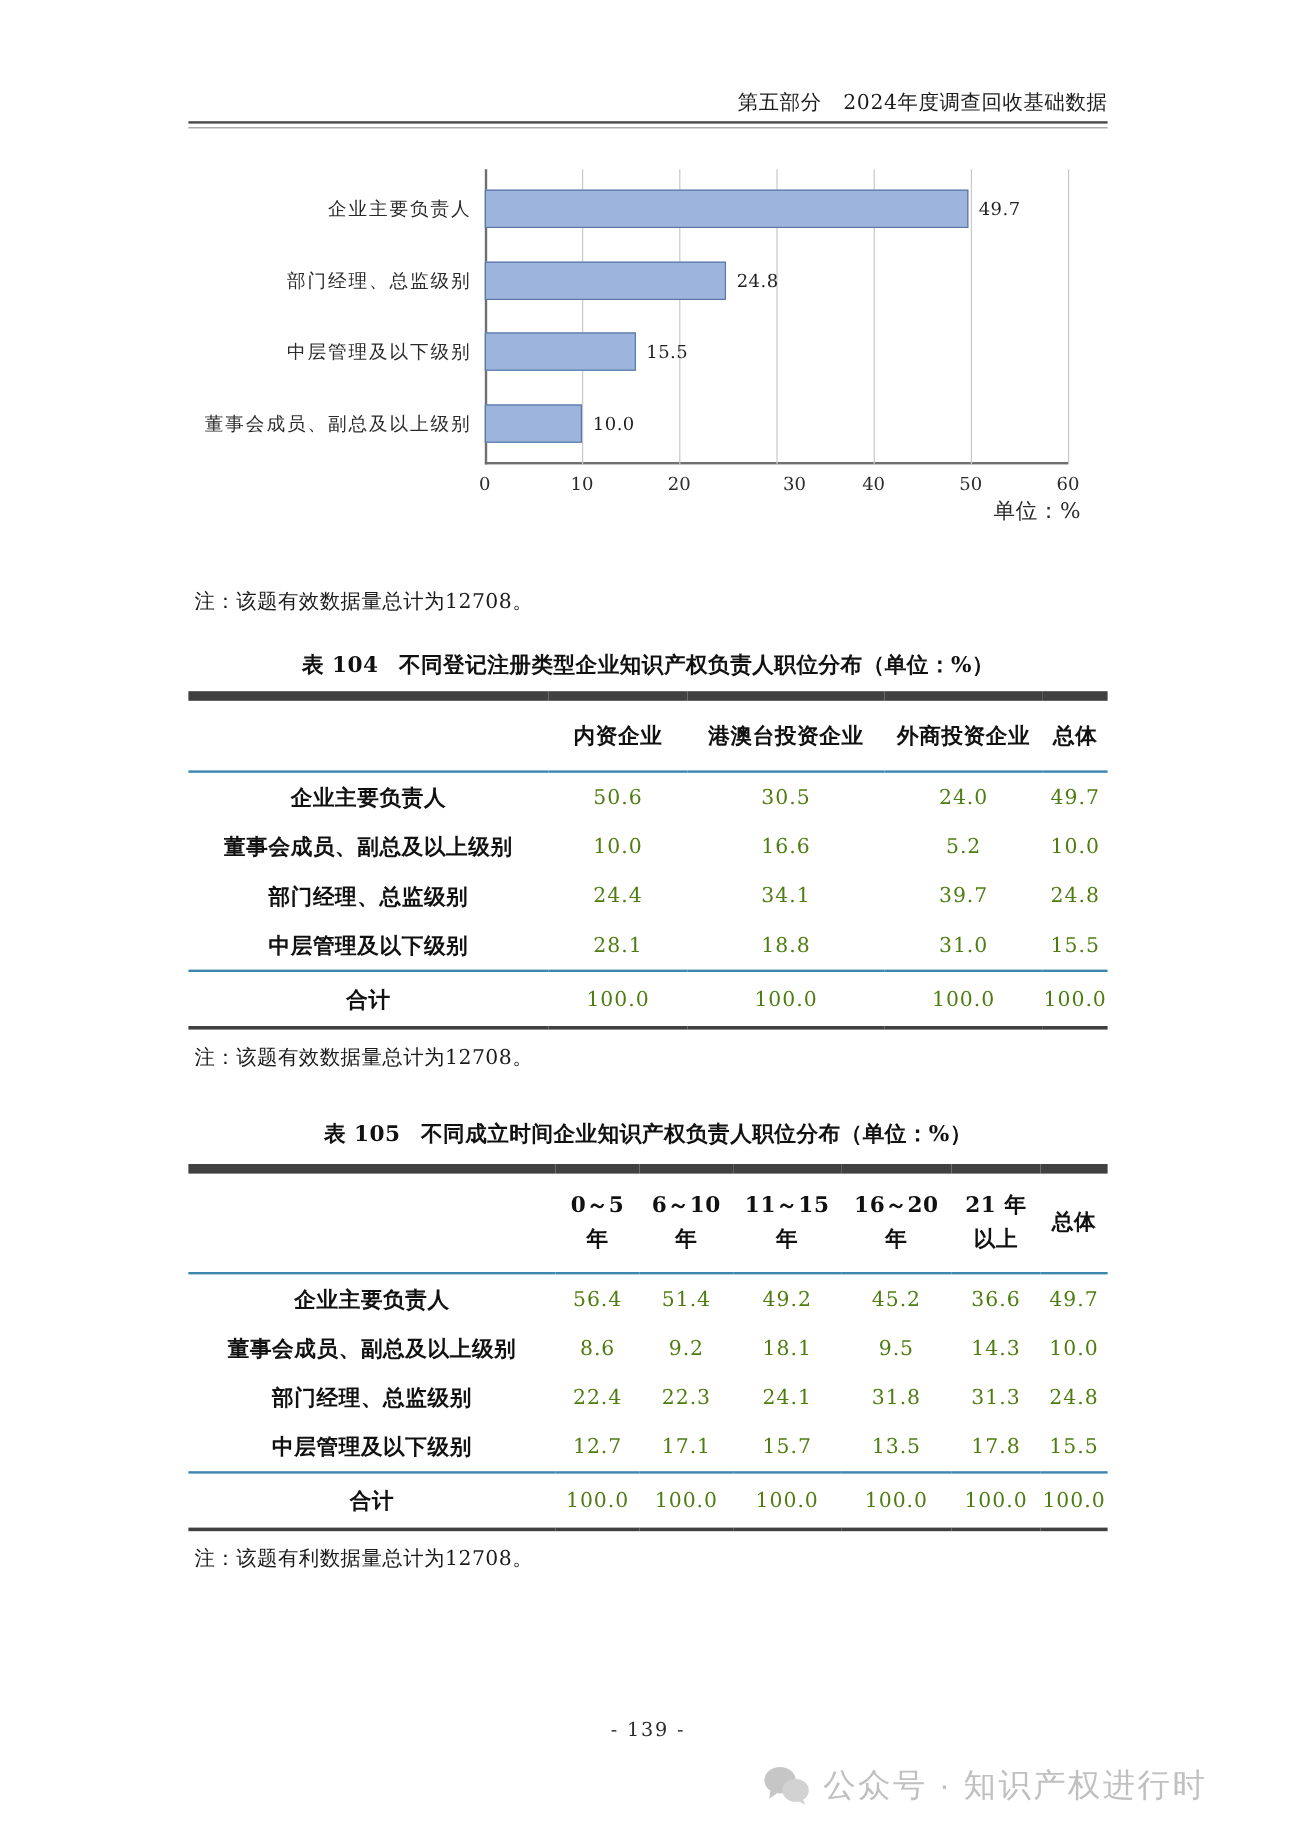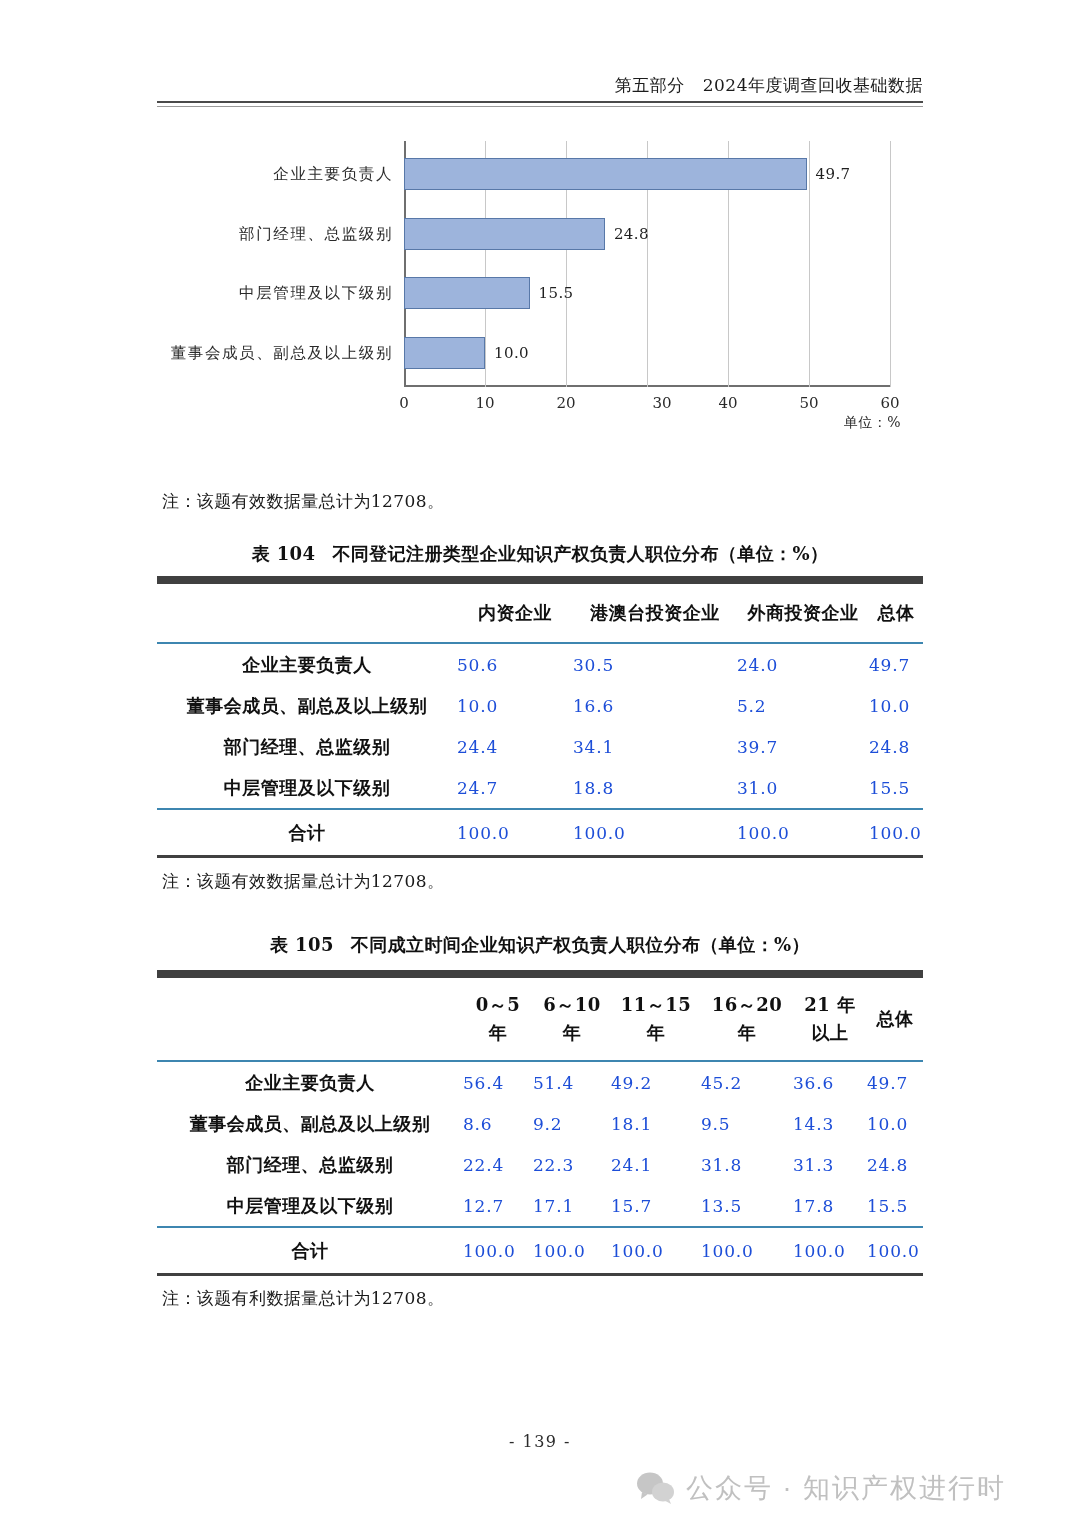--- a/index.html
+++ b/index.html
@@ -129,21 +129,21 @@
     color: #2a2a2a;
   }
   .unit-note {
     position: absolute;
     left: 157px;
     top: 414px;
     width: 766px;
     text-align: right;
     padding-right: 22px;
     box-sizing: border-box;
-    font-size: 14px;
+    font-size: 18px;
     color: #2a2a2a;
     letter-spacing: 0.5px;
   }
 
   
   .fig-caption {
     position: absolute;
     left: 157px;
     width: 766px;
     text-align: center;
@@ -204,21 +204,22 @@
   .tbl .rowlab {
     font-size: 18px;
     font-weight: bold;
     text-align: center;
     letter-spacing: 0.5px;
     color: #111;
     height: 41px;
   }
   .tbl .num {
     font-size: 17px;
-    color: #1d4ed8;
+    text-align: center;
+    color: #4d7c0f;
     letter-spacing: 0.8px;
     height: 41px;
   }
   .tbl .total-row .rowlab,
   .tbl .total-row .num { height: 45px; }
 
   
   .folio {
     position: absolute;
     left: 157px;
@@ -335,21 +336,21 @@
         </tr>
         <tr>
           <td class="rowlab">部门经理、总监级别</td>
           <td class="num">24.4</td>
           <td class="num">34.1</td>
           <td class="num">39.7</td>
           <td class="num">24.8</td>
         </tr>
         <tr>
           <td class="rowlab">中层管理及以下级别</td>
-          <td class="num">24.7</td>
+          <td class="num">28.1</td>
           <td class="num">18.8</td>
           <td class="num">31.0</td>
           <td class="num">15.5</td>
         </tr>
         <tr class="rule-mid rule-bot total-row">
           <td class="rowlab">合计</td>
           <td class="num">100.0</td>
           <td class="num">100.0</td>
           <td class="num">100.0</td>
           <td class="num">100.0</td>

